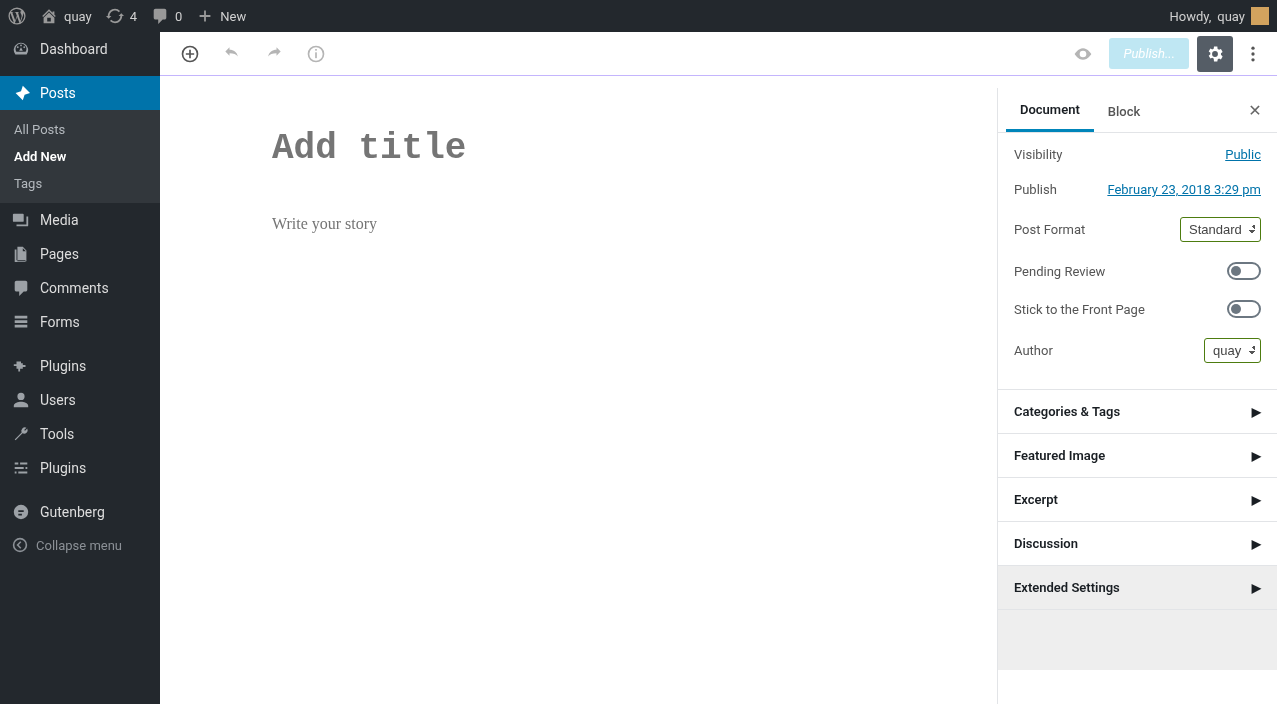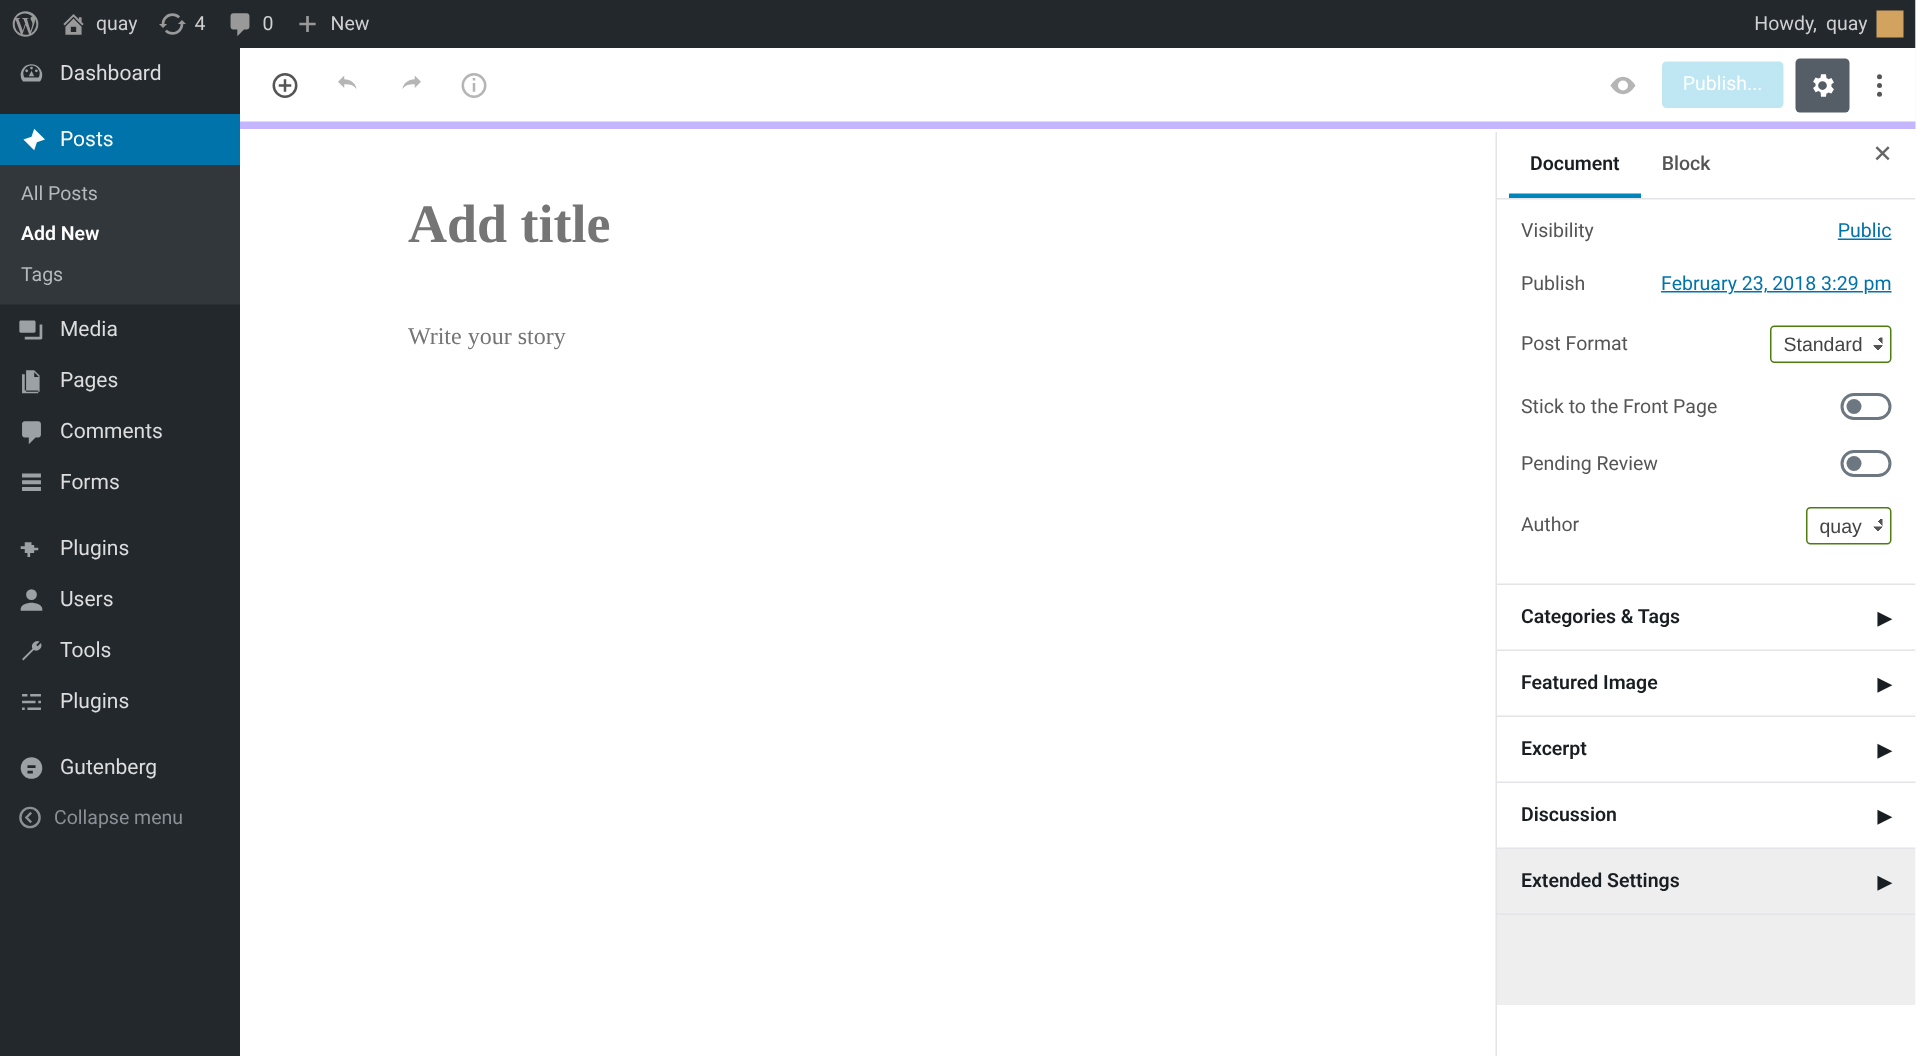--- a/index.html
+++ b/index.html
@@ -70,24 +70,25 @@
   }
   .sidebar .collapse svg { width: 16px; height: 16px; fill: #8b9096; }
 
   
   .main {
     position: absolute; top: 32px; left: 160px; right: 0; bottom: 0;
     background: #fff;
   }
   
   .ed-toolbar {
-    height: 54px;
-    border-bottom: 5px solid #c4b5fd;
+    height: 44px;
+    border-bottom: 1px solid #c4b5fd;
     display: flex; align-items: center; justify-content: space-between;
     padding: 0 12px;
+    font-style: italic;
   }
   .ed-toolbar-left { display: flex; align-items: center; gap: 6px; }
   .ed-toolbar-right { display: flex; align-items: center; gap: 8px; }
   .ed-btn {
     width: 36px; height: 36px; display: flex; align-items: center; justify-content: center;
     border-radius: 4px; cursor: pointer; color: #555;
   }
   .ed-btn svg { width: 20px; height: 20px; fill: #555; }
   .ed-btn.ghost svg { fill: #b5b5b5; }
   .publish-btn {
@@ -102,40 +103,40 @@
   .more-btn { width: 24px; height:36px; display:flex; align-items:center; justify-content:center; cursor:pointer;}
   .more-btn svg{ fill:#555; width:20px; height:20px;}
 
   
   .content {
     position: absolute; top: 56px; left:0; right: 280px; bottom:0;
     padding: 40px 0 0 0;
   }
   .content-inner { max-width: 640px; margin-left: 112px; }
   .title-input {
-    font-size: 36px; font-family: Liberation Serif, serif;
+    font-size: 36px; font-family: Liberation Mono, monospace;
     color: #555d66; font-weight: 600;
     border: none; outline: none; width: 100%;
   }
   .story-input {
     margin-top: 46px;
     font-size: 16px; font-family: Georgia, "Times New Roman", serif;
     color: #8e8e8e; border: none; outline: none; width: 100%;
   }
 
   
   .inspect {
     position: absolute; top: 56px; right: 0; bottom: 0; width: 280px;
     border-left: 1px solid #e2e4e7;
     background: #fff;
     display: flex; flex-direction: column;
     overflow-y: auto;
   }
   .inspect-tabs {
-    display: flex; align-items: flex-start;
+    display: flex; align-items: center;
     border-bottom: 1px solid #e2e4e7;
     padding: 0 8px;
     background:#fff;
     position:relative;
   }
   .inspect-tab {
     padding: 14px 14px 12px 14px; font-size:13px; color:#555; cursor:pointer; font-weight:500;
   }
   .inspect-tab.active { font-weight:600; color:#191e23; border-bottom: 3px solid #0085ba; }
   .inspect-close {
@@ -391,25 +392,25 @@
         </div>
         <div class="row">
           <span>Post Format</span>
           <span class="select-wrap updown">
             <select class="select">
               <option>Standard</option>
             </select>
           </span>
         </div>
         <div class="row">
+          <span>Pending Review</span>
+          <span class="toggle"></span>
+        </div>
+        <div class="row">
           <span>Stick to the Front Page</span>
-          <span class="toggle"></span>
-        </div>
-        <div class="row">
-          <span>Pending Review</span>
           <span class="toggle"></span>
         </div>
         <div class="row">
           <span>Author</span>
           <span class="select-wrap updown">
             <select class="select">
               <option>quay</option>
             </select>
           </span>
         </div>

